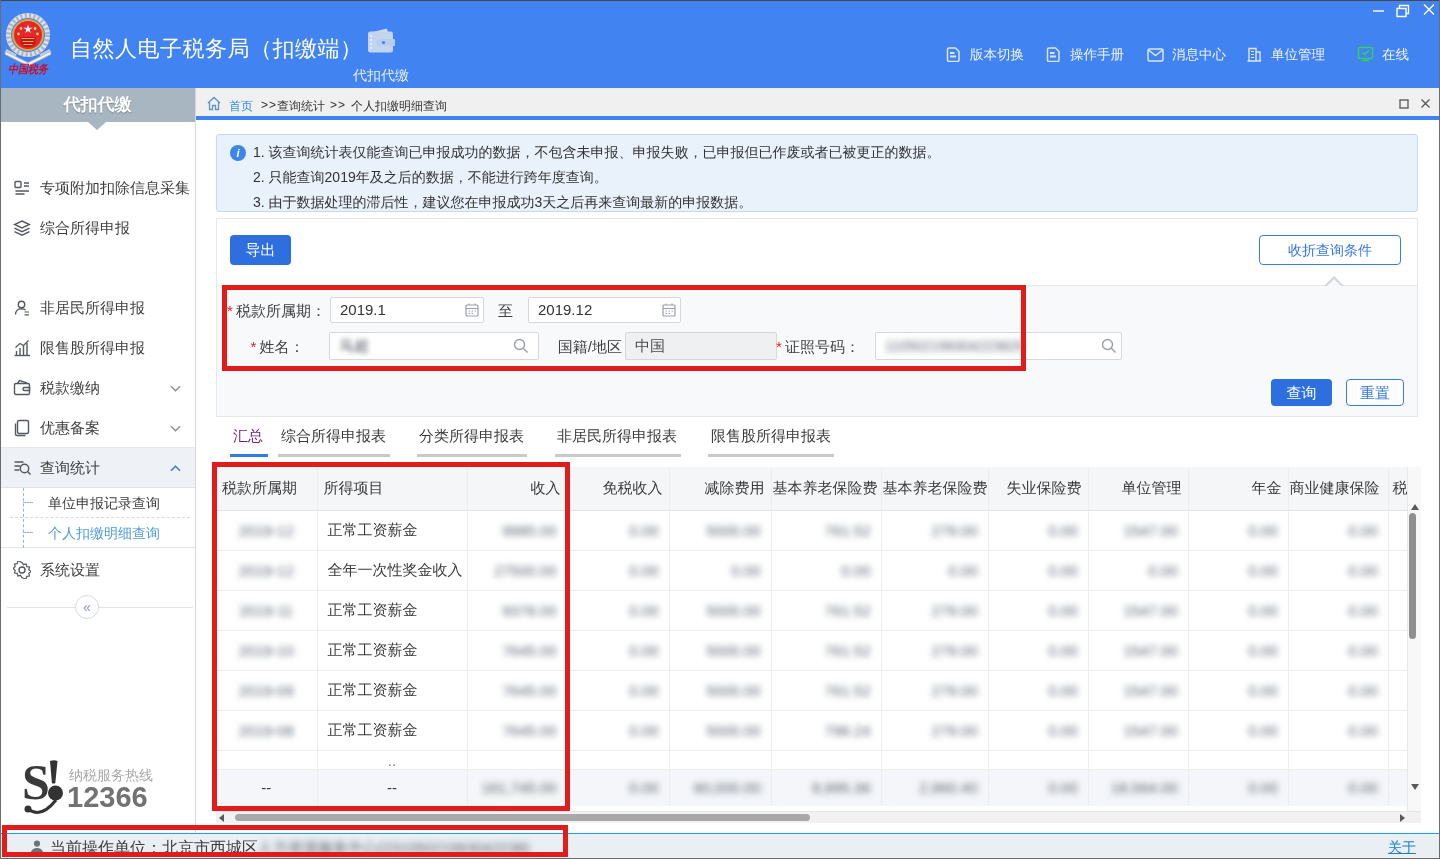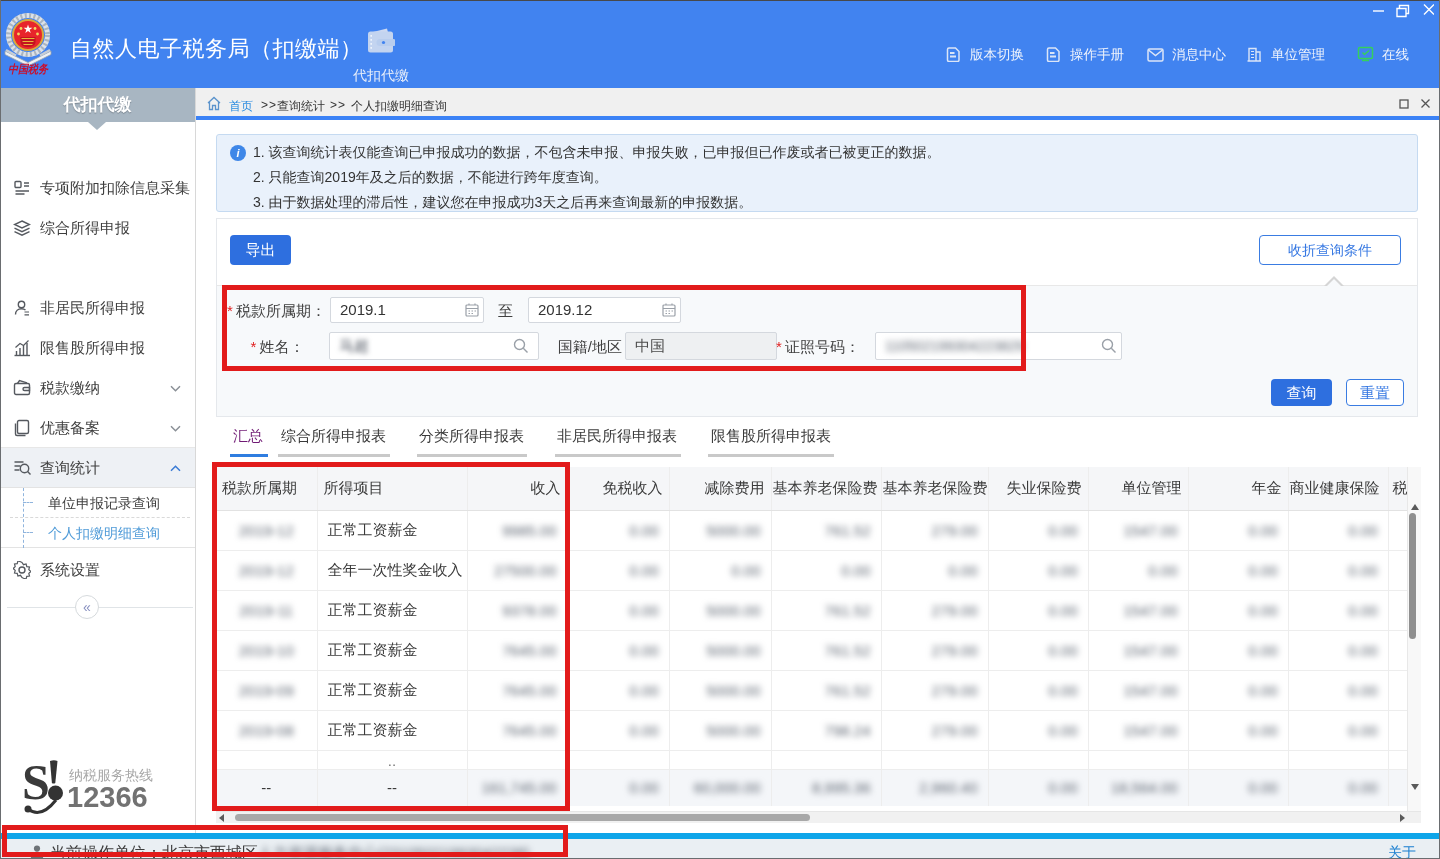--- a/index.html
+++ b/index.html
@@ -54,21 +54,21 @@
 .lft { text-align:left; } .rgt { text-align:right; } .ctr { text-align:center; }
 tr.total td { background:#f4f6f9; border-top:1px solid #e0e0e0; height:37px; }
 .bl { filter:blur(3px); color:#5c6470; }
 .bl2 { filter:blur(2.5px); color:#49505c; }
 
 #vscroll { position:absolute; left:1211px; top:379px; width:14px; height:344px; background:#f8f8f8; border-left:1px solid #e8e8e8; }
 #vthumb { position:absolute; left:1px; top:46px; width:7px; height:126px; border-radius:4px; background:#8f8f8f; }
 #hscroll { position:absolute; left:20px; top:723px; width:1205px; height:12px; background:#f1f1f1; border-top:1px solid #e6e6e6; }
 #hthumb { position:absolute; left:19px; top:2px; width:575px; height:7px; border-radius:4px; background:#a8a8a8; }
 
-#statusbar { position:absolute; left:0; top:833px; width:1440px; height:26px; background:#eaeff3; border-top:6px solid #0ea5e9; font-size:15px; color:#3c3c3c; }
+#statusbar { position:absolute; left:0; top:833px; width:1440px; height:26px; background:#eaeff3; border-top:1px solid #0ea5e9; font-size:15px; color:#3c3c3c; }
 
 .red { position:absolute; border:5px solid #e21b1b; }
 .arrow { width:0; height:0; position:absolute; }
 </style>
 </head>
 <body>
 <div id="root">
   <div id="topbar">
     <svg class="abs" style="left:2px;top:10px" width="52" height="66" viewBox="0 0 52 66">
       <circle cx="26" cy="25" r="19.5" fill="none" stroke="#dde2e8" stroke-width="5"></circle>

